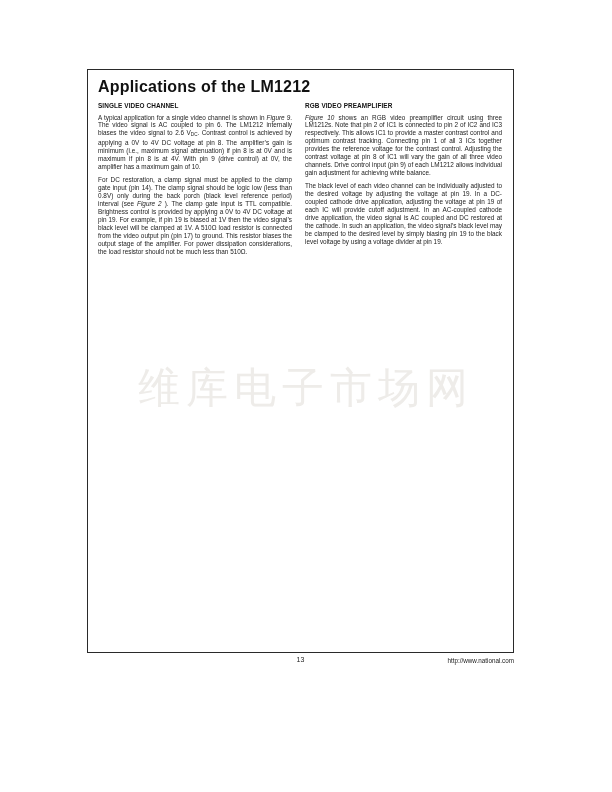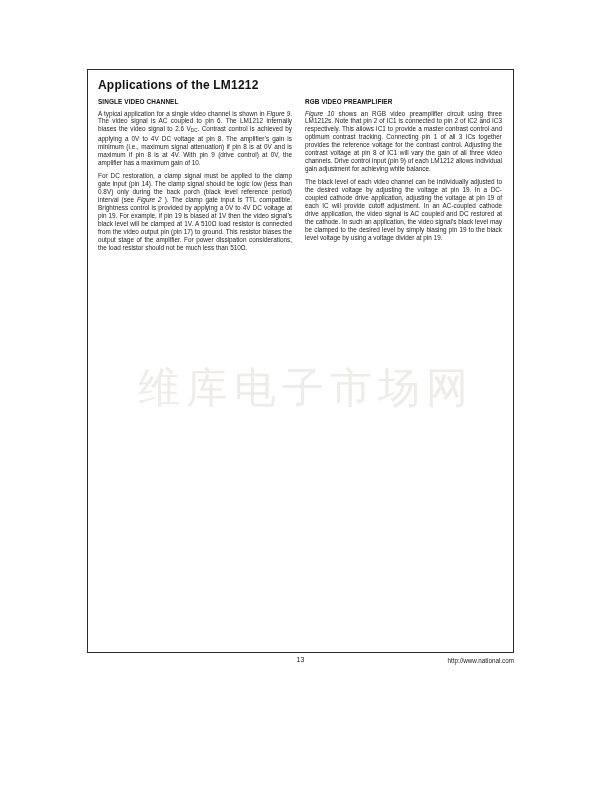--- a/index.html
+++ b/index.html
@@ -29,21 +29,21 @@
     left: 87px;
     top: 69px;
     width: 427px;
     height: 584px;
     border: 1.5px solid #2a2a2a;
     box-sizing: border-box;
     background: transparent;
   }
   .doc-title {
     margin: 8px 0 0 10px;
-    font-size: 12px;
+    font-size: 16px;
     font-weight: 700;
     letter-spacing: 0.2px;
     color: #111111;
   }
   .columns {
     display: flex;
     margin: 6px 9px 0 10px;
     gap: 13px;
   }
   .col-left { width: 194px; }

